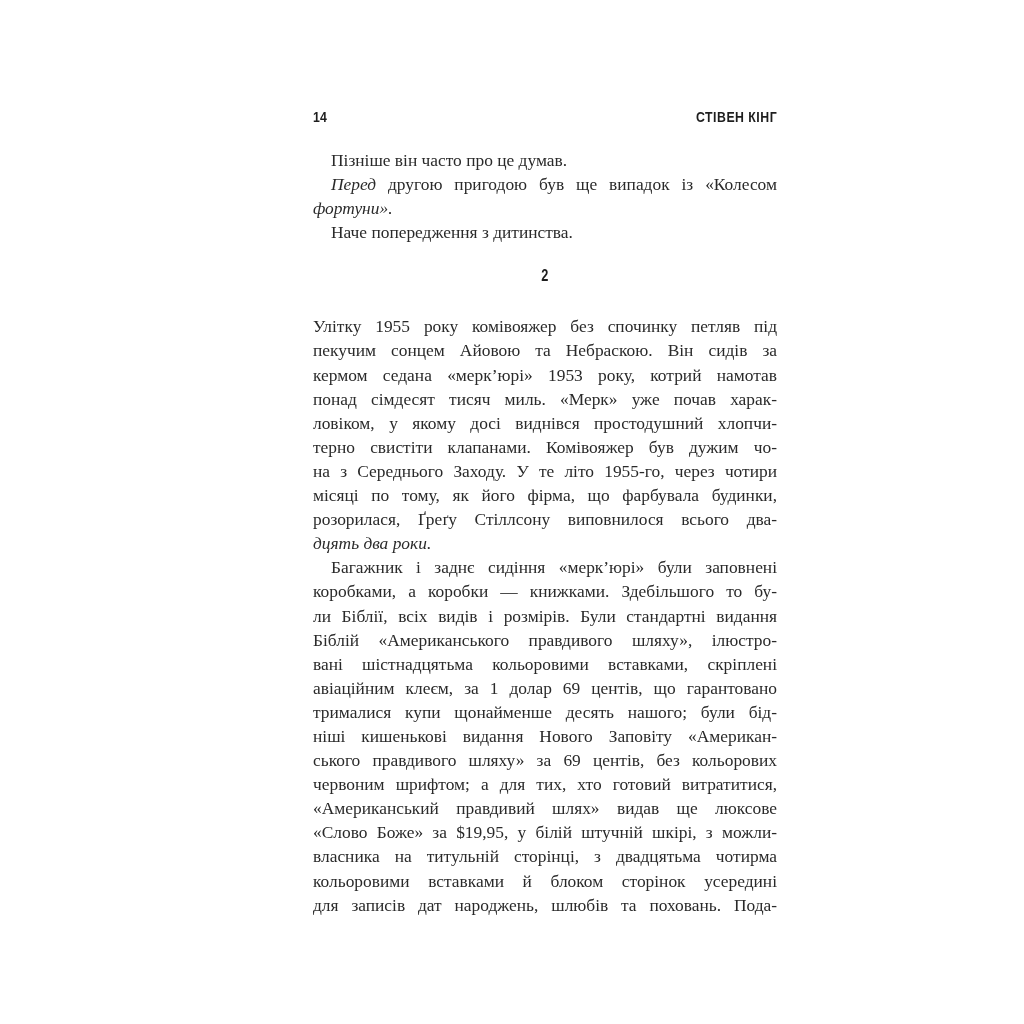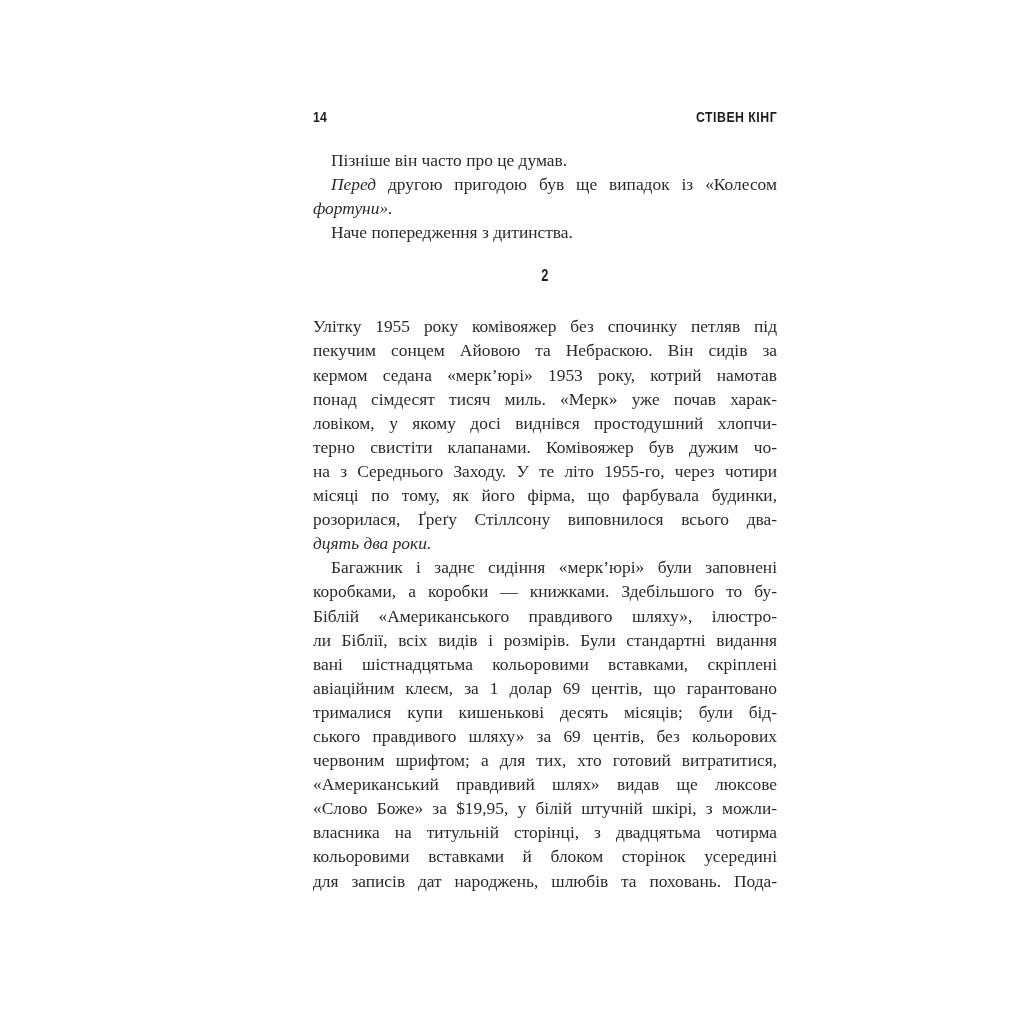--- a/index.html
+++ b/index.html
@@ -65,25 +65,26 @@
     <span class="line">терно свистіти клапанами. Комівояжер був дужим чо-</span>
     <span class="line">на з Середнього Заходу. У те літо 1955-го, через чотири</span>
     <span class="line">місяці по тому, як його фірма, що фарбувала будинки,</span>
     <span class="line">розорилася, Ґреґу Стіллсону виповнилося всього два-</span>
     <span class="line last">дцять два роки.</span>
   </p>
 
   <p>
     <span class="line ind">Багажник і заднє сидіння «мерк’юрі» були заповнені</span>
     <span class="line">коробками, а коробки — книжками. Здебільшого то бу-</span>
+    <span class="line">ли Біблії, всіх видів і розмірів. Були стандартні видання</span>
     <span class="line">Біблій «Американського правдивого шляху», ілюстро-</span>
-    <span class="line">ли Біблії, всіх видів і розмірів. Були стандартні видання</span>
     <span class="line">вані шістнадцятьма кольоровими вставками, скріплені</span>
     <span class="line">авіаційним клеєм, за 1 долар 69 центів, що гарантовано</span>
-    <span class="line">трималися купи кишенькові десять місяців; були бід-</span>
+    <span class="line">трималися купи щонайменше десять нашого; були бід-</span>
+    <span class="line">ніші кишенькові видання Нового Заповіту «Американ-</span>
     <span class="line">ського правдивого шляху» за 69 центів, без кольорових</span>
     <span class="line">червоним шрифтом; а для тих, хто готовий витратитися,</span>
     <span class="line">«Американський правдивий шлях» видав ще люксове</span>
     <span class="line">«Слово Боже» за $19,95, у білій штучній шкірі, з можли-</span>
     <span class="line">власника на титульній сторінці, з двадцятьма чотирма</span>
     <span class="line">кольоровими вставками й блоком сторінок усередині</span>
     <span class="line">для записів дат народжень, шлюбів та поховань. Пода-</span>
   </p>
 </div>
 

